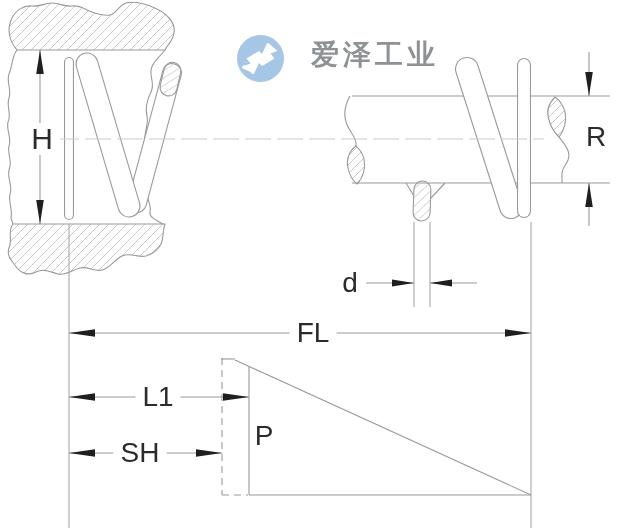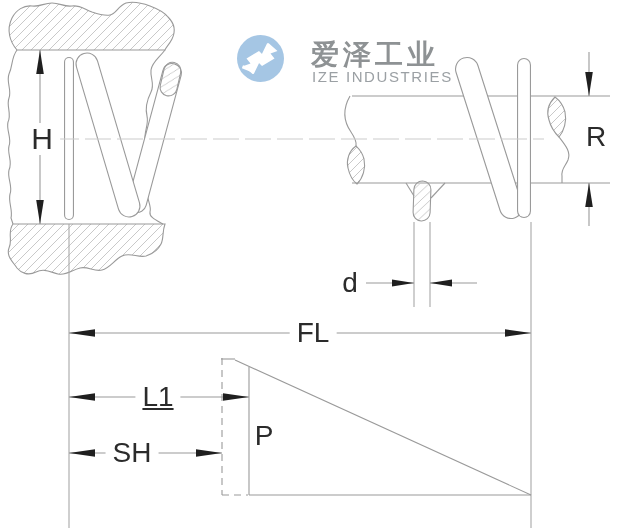--- a/index.html
+++ b/index.html
@@ -130,30 +130,29 @@
       <polygon points="249,397 223,393.2 223,400.8"></polygon>
       <polygon points="69,453 95,449.2 95,456.8"></polygon>
       <polygon points="222,453 196,449.2 196,456.8"></polygon>
     </g>
   </svg>
 
   <span class="lbl bg" id="lbl-h" style="left:42px;top:139px;">H</span>
   <span class="lbl" style="left:596px;top:137px;">R</span>
   <span class="lbl" style="left:350px;top:283px;">d</span>
   <span class="lbl bg" style="left:301px;top:333px;margin-left:12px;">FL</span>
-  <span class="lbl bg" style="left:158px;top:397px;text-decoration:underline;">L1</span>
-  <span class="lbl bg" style="left:132px;top:453px;">SH</span>
+  <span class="lbl bg" style="left:158px;top:397px;">L1</span>
+  <span class="lbl bg" style="left:140px;top:453px;">SH</span>
   <span class="lbl" style="left:264px;top:436px;">P</span>
 
   <div id="logo">
     <svg id="logo-mark" width="48" height="50" viewBox="0 0 48 50">
       <circle cx="23.5" cy="24.5" r="23.5" fill="#a5c6e4"></circle>
       <path fill="#ffffff" d="M21,28 L30,9.5 Q31,8.5 32,9.5 L40.5,17 L33.5,19.5
                                L37.5,24.5 L25,32 Z"></path>
       <path fill="#ffffff" d="M26,21 L17,39.5 Q16,40.5 15,39.5 L6.5,32 L13.5,29.5
                                L9.5,24.5 L22,17 Z"></path>
       <rect x="5" y="33.5" width="12" height="3" fill="#ffffff" transform="rotate(22 11 35)"></rect>
     </svg>
     <span id="logo-cn">爱泽工业</span>
-    <span id="logo-en">IZE INDUSTRIES</span>
   </div>
 
 </div>
 
 </body></html>

